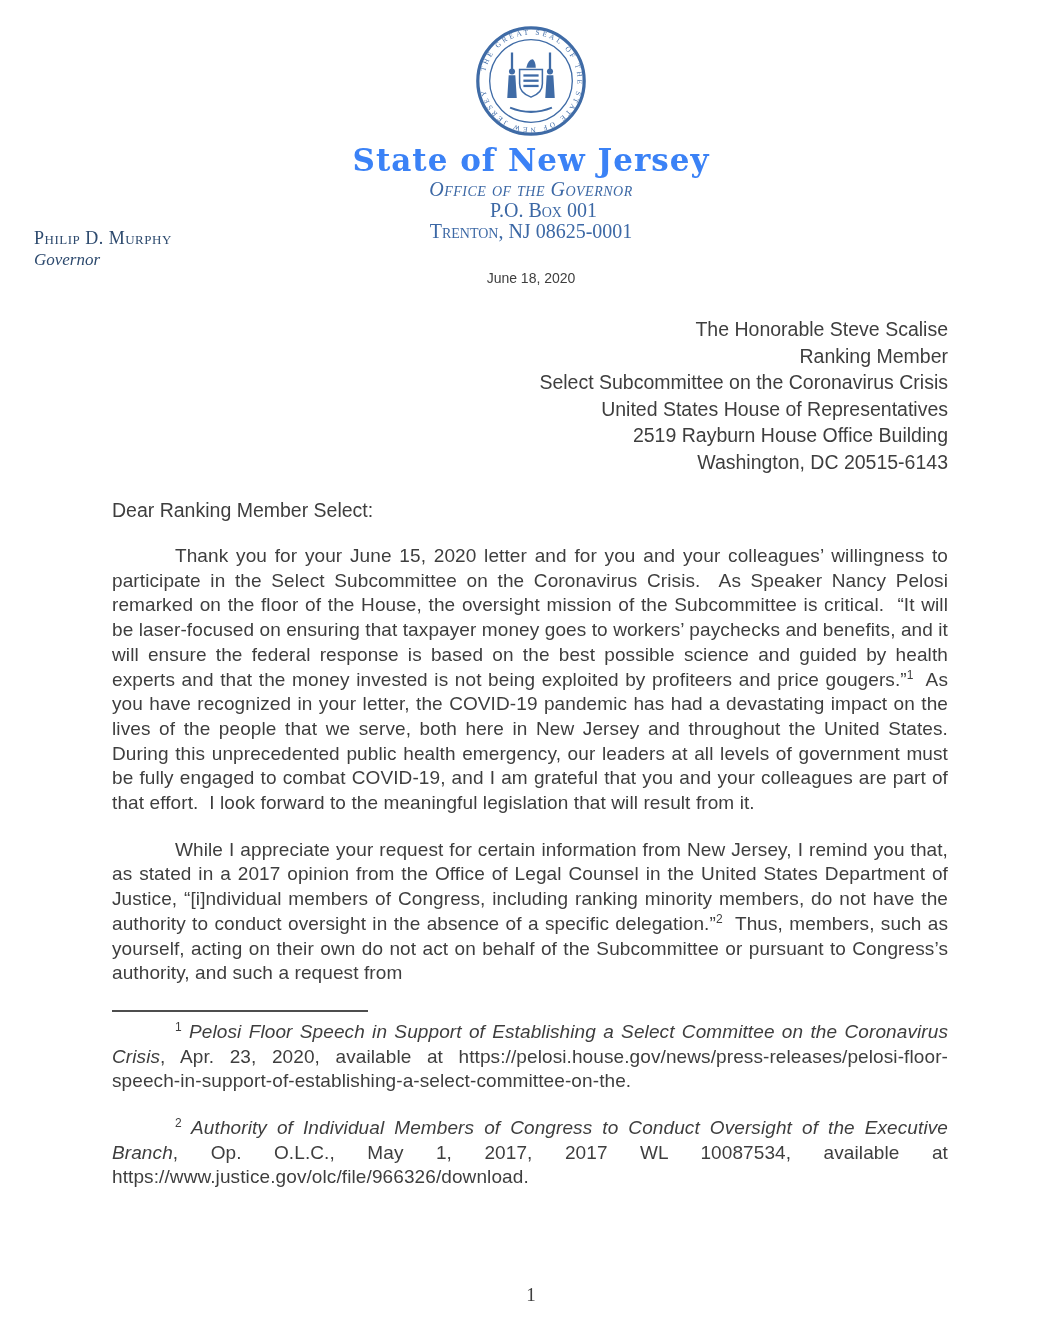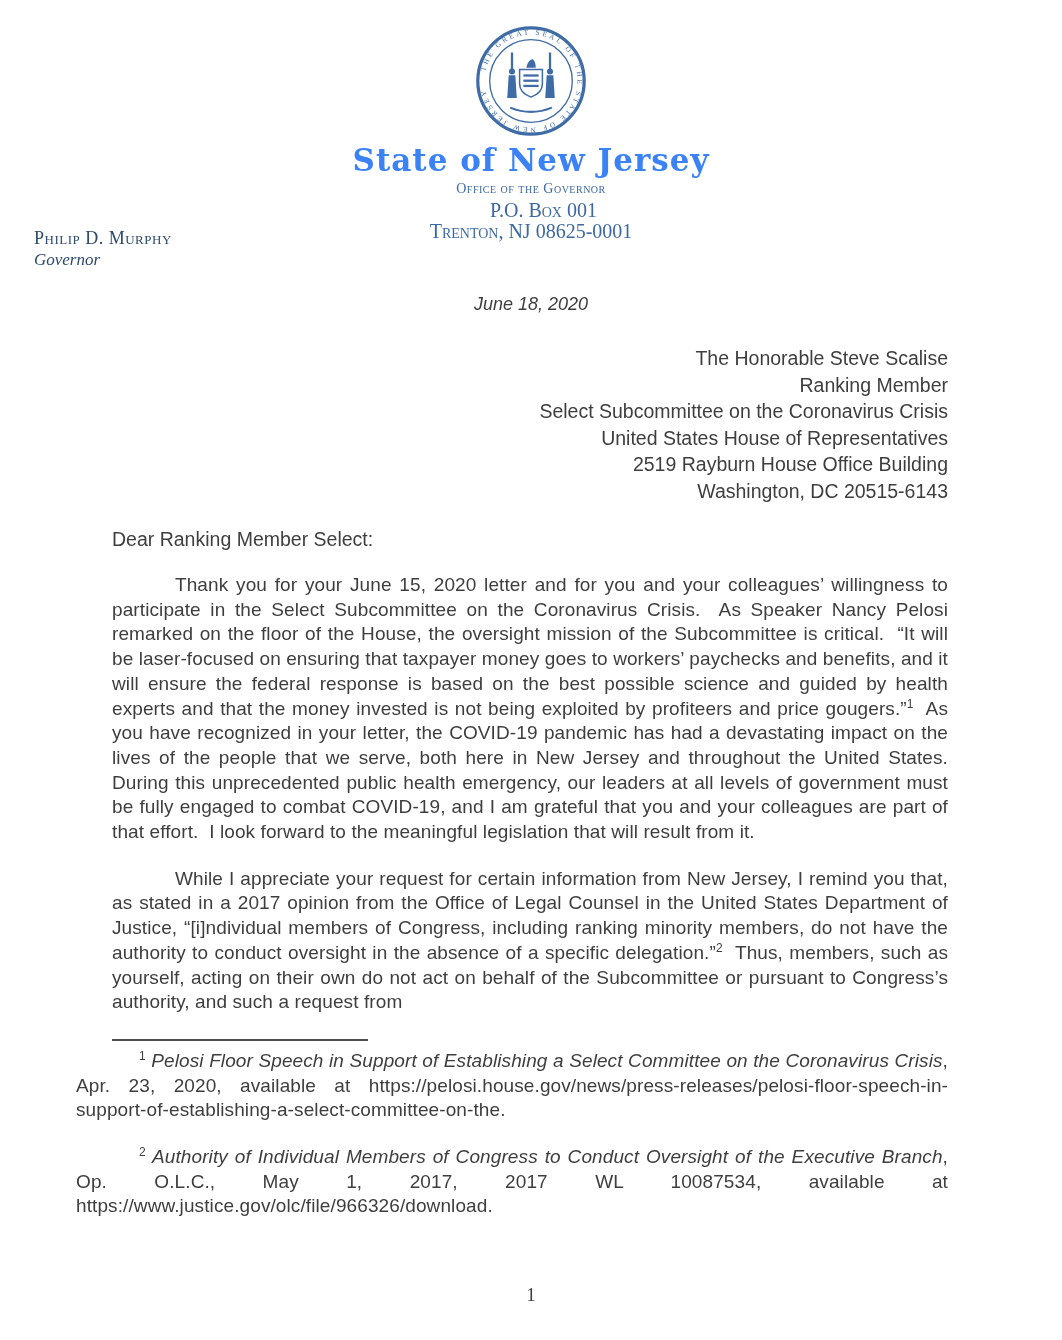--- a/index.html
+++ b/index.html
@@ -22,56 +22,56 @@
     font-size: 31px;
     line-height: 36px;
     color: #3b82f6;
     letter-spacing: 1px;
   }
   .lh-serif {
     font-family: "Liberation Serif", serif;
     font-variant: small-caps;
     color: #3c68a5;
   }
-  .office-line { font-size: 14px; line-height: 22px; letter-spacing: 0.5px; }
+  .office-line { font-size: 20px; line-height: 22px; letter-spacing: 0.5px; font-style: italic; }
   .po-line     { font-size: 20px; line-height: 21px; margin-left: 25px; }
   .city-line   { font-size: 20px; line-height: 21px; }
   
   .governor-block {
     position: absolute;
     left: 34px; top: 228px;
     font-family: "Liberation Serif", serif;
     color: #2d4a6e;
     display: inline-block;
   }
   .gov-name { font-variant: small-caps; font-size: 18px; letter-spacing: 0.5px; }
   .gov-title { font-style: italic; font-size: 17px; text-align: left; margin-top: 1px; }
   
-  .date { text-align: center; margin-top: 52px; font-size: 18px; font-style: italic; }
+  .date { text-align: center; margin-top: 28px; font-size: 14px; }
   .recipient { margin: 30px 114px 0 112px; font-size: 19.5px; line-height: 26.5px; text-align: right; }
   .salutation { margin: 24px 114px 0 112px; font-size: 19.5px; }
   .body-par {
     margin: 22px 114px 0 112px;
     font-size: 19px;
     line-height: 24.7px;
     text-align: justify;
     text-indent: 63px;
     white-space: pre-wrap;
     letter-spacing: 0.1px;
   }
   .body-par sup, .footnote sup { font-size: 12px; line-height: 0; }
   
   .fn-sep {
     margin: 24px 0 0 112px;
     width: 256px;
     border: none;
     border-top: 2px solid #4d4d4d;
   }
   .footnote {
-    margin: 8px 114px 0 76px;
+    margin: 8px 114px 0 112px;
     font-size: 19px;
     line-height: 24.7px;
     text-align: justify;
     text-indent: 63px;
     white-space: pre-wrap;
     letter-spacing: 0.1px;
   }
   .footnote + .footnote { margin-top: 22px; }
   .footnote em { font-style: italic; }
   

